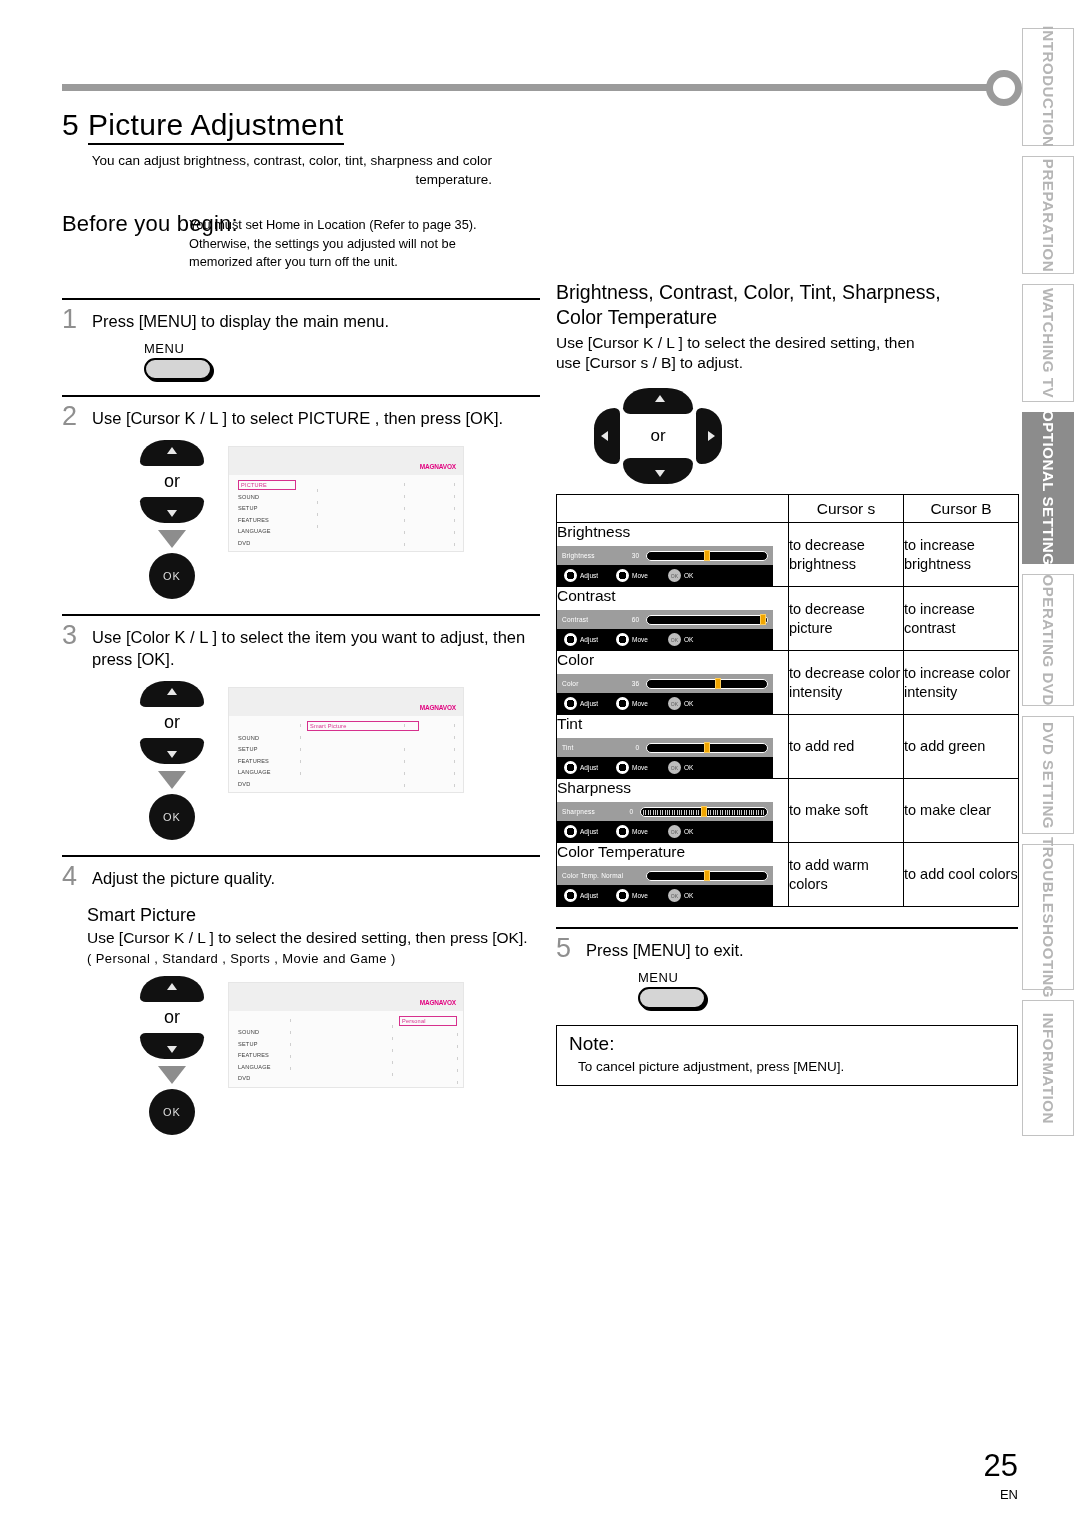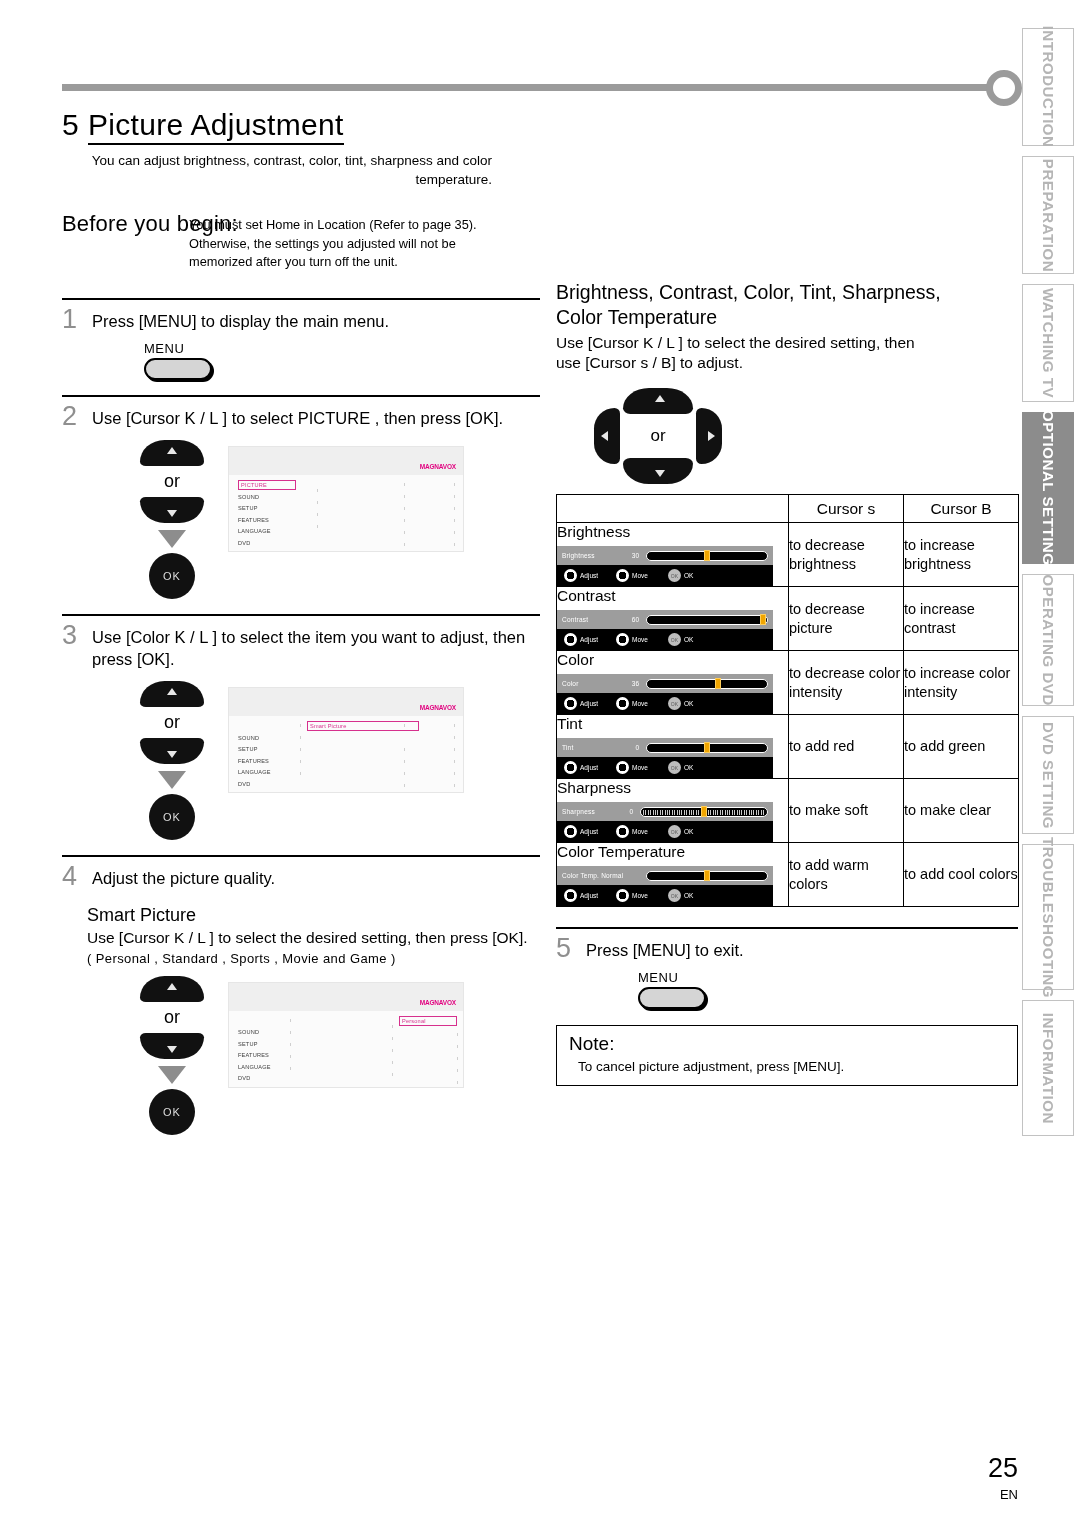--- a/index.html
+++ b/index.html
@@ -143,21 +143,21 @@
   
   #side-tabs { position:absolute; right:0px; top:28px; width:58px; }
   .tab { width:52px; margin-bottom:10px; border:1px solid #c2c2c2;
          display:flex; align-items:center; justify-content:center;
          color:#b5b5b5; background:#fff; }
   .tab span { writing-mode:vertical-rl; font-size:14.5px; letter-spacing:.5px;
               font-weight:bold; transform:scaleY(1.04); }
   .tab.active { background:#8c8c8c; color:#fff; border-color:#8c8c8c; }
 
   
-  #pg-num { position:absolute; right:62px; bottom:42px; font-size:27px; }
+  #pg-num { position:absolute; right:62px; bottom:42px; font-size:31px; }
   #pg-lang { position:absolute; right:62px; bottom:24px; font-size:13px; }
 </style>
 </head>
 <body>
 
 <div id="top-rule"></div>
 <div id="top-ring"></div>
 
 <div id="col-left">
 

